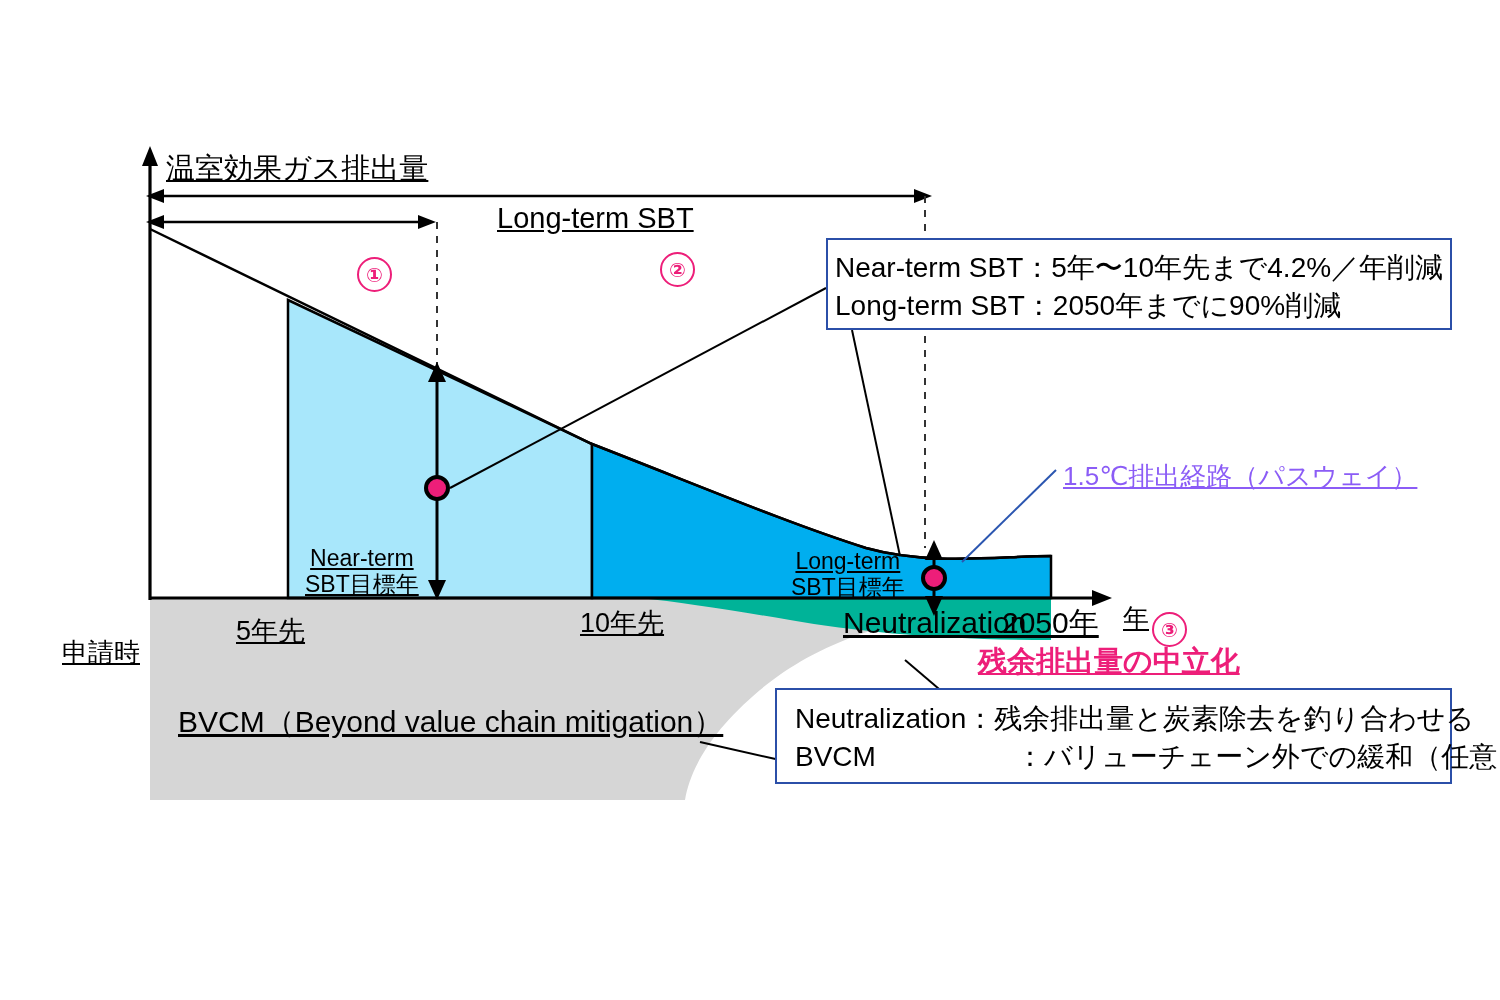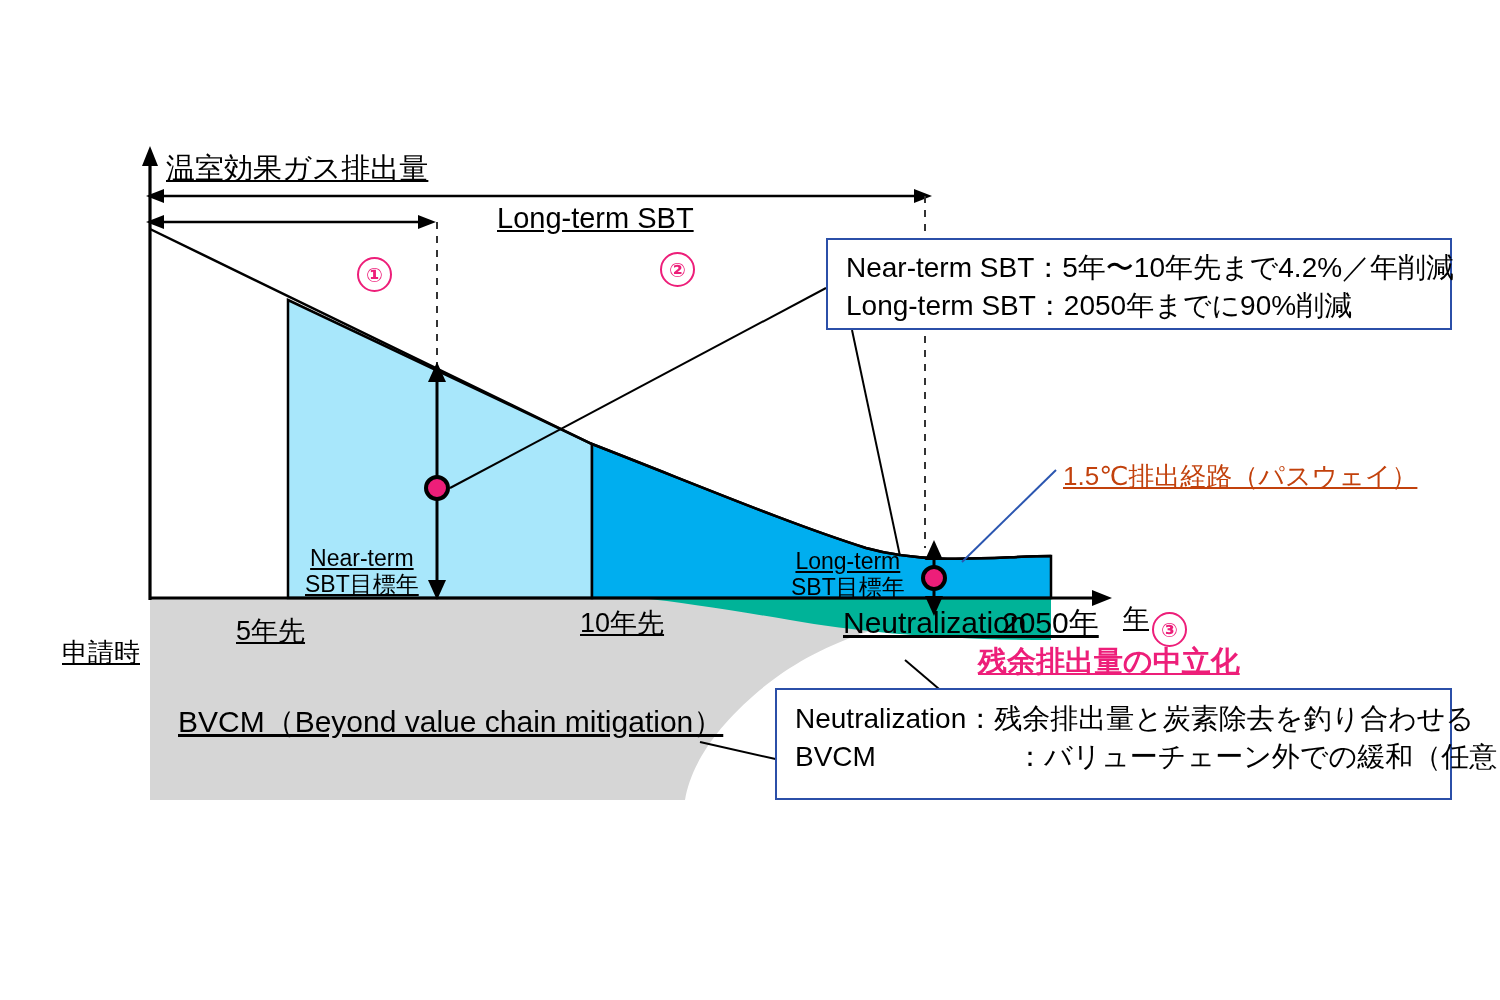--- a/index.html
+++ b/index.html
@@ -25,21 +25,21 @@
     display:flex;align-items:center;justify-content:center;
     line-height:1;
   }
   .inner-lbl{font-size:23px;text-align:center;}
   .tick{font-size:27px;}
   .apply{font-size:26px;margin-top:36px;}
   .yearax{font-size:26px;}
   .bvcm{font-size:30px;}
   .neut{font-size:30px;}
   .year2050{font-size:30px;}
-  .pathway{font-size:26px;color:#c2410c;}
+  .pathway{font-size:26px;color:#8b5cf6;}
   .neutral-pink{font-size:29px;color:#ED1E79;font-weight:bold;margin-left:28px;}
 
   .callout{
     position:absolute;
     border:2px solid #2B4FA8;
     background:#ffffff;
     box-sizing:border-box;
   }
   .callout .line{font-size:28px;white-space:pre;color:#000;}
 
@@ -142,24 +142,24 @@
   <div class="txt neut" style="left:843px;top:606px;">Neutralization</div>
   <div class="txt year2050" style="left:1002px;top:606px;">2050年</div>
 
   <div class="txt bvcm" style="left:178px;top:705px;">BVCM（Beyond value chain mitigation）</div>
 
   <div class="txt pathway" style="left:1063px;top:462px;">1.5℃排出経路（パスウェイ）</div>
 
   <div class="txt neutral-pink" style="left:950px;top:645px;">残余排出量の中立化</div>
   <div class="circnum" style="left:1152px;top:612px;">③</div>
 
-  <div class="callout" style="left:826px;top:238px;width:626px;height:92px;padding:9px 18px;">
+  <div class="callout" style="left:826px;top:238px;width:626px;height:92px;padding:9px 7px;">
     <div class="line">Near-term SBT：5年〜10年先まで4.2%／年削減</div>
     <div class="line">Long-term SBT：2050年までに90%削減</div>
   </div>
 
-  <div class="callout" style="left:775px;top:688px;width:677px;height:112px;padding:10px 18px;">
+  <div class="callout" style="left:775px;top:688px;width:677px;height:96px;padding:10px 18px;">
     <div class="line">Neutralization：残余排出量と炭素除去を釣り合わせる</div>
     <div class="line">BVCM　　　　　：バリューチェーン外での緩和（任意）</div>
   </div>
 
 
 </div>
 
 </body></html>

